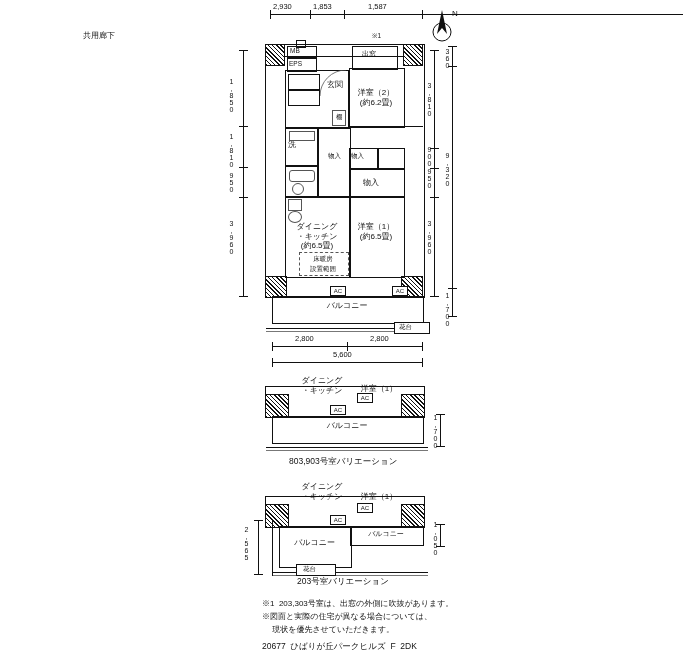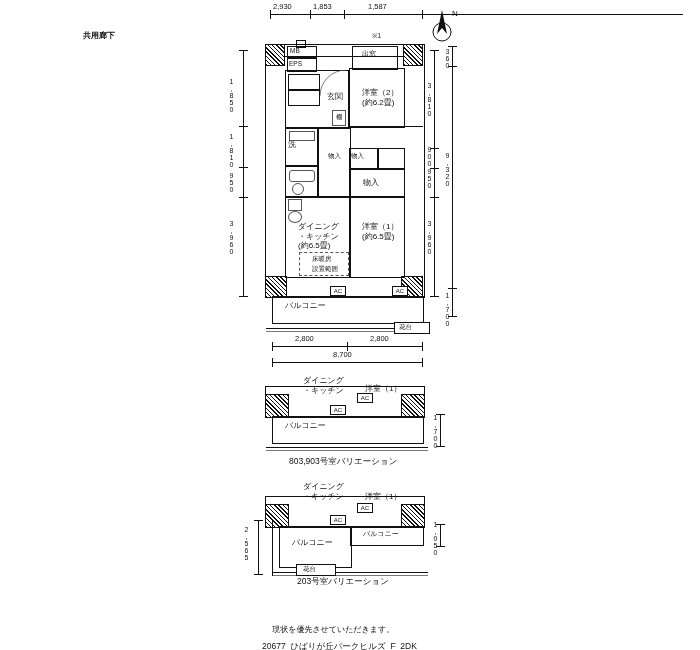--- a/index.html
+++ b/index.html
@@ -16,21 +16,21 @@
   .txt{font-size:8px;line-height:1.15;white-space:pre;color:#111;}
   .txt6{font-size:6.5px;line-height:1.1;white-space:pre;}
   .txt7{font-size:7px;line-height:1.1;white-space:pre;}
   .vtxt{writing-mode:vertical-rl;text-orientation:upright;font-size:7px;white-space:pre;}
   .dim{font-size:7.5px;color:#111;white-space:pre;}
   
   .h{position:absolute;height:1px;background:#111;}
   .v{position:absolute;width:1px;background:#111;}
   .wall{position:absolute;background:#111;}
   .dashbox{position:absolute;border:1px dashed #555;background:#fff;}
-  .label-center{position:absolute;font-size:8px;line-height:1.2;margin-left:13px;}
+  .label-center{position:absolute;text-align:center;font-size:8px;line-height:1.2;}
   .small-note{font-size:8px;line-height:1.45;white-space:pre;}
   .caption{font-size:8.5px;}
   .title{font-size:8.5px;}
   .unitbox{position:absolute;border:1px solid #111;font-size:6px;display:flex;align-items:center;justify-content:center;background:#fff;}
 </style>
 </head>
 <body>
 
 <div class="stage">
 
@@ -79,21 +79,21 @@
   <div class="abs v" style="left:452px;top:46px;height:270px;"></div>
   <div class="abs h" style="left:448px;top:46px;width:9px;"></div>
   <div class="abs h" style="left:448px;top:66px;width:9px;"></div>
   <div class="abs h" style="left:448px;top:288px;width:9px;"></div>
   <div class="abs h" style="left:448px;top:316px;width:9px;"></div>
 
   <div class="abs" style="left:444px;top:48px;"><span class="vtxt">360</span></div>
   <div class="abs" style="left:444px;top:152px;"><span class="vtxt">9,320</span></div>
   <div class="abs" style="left:444px;top:292px;"><span class="vtxt">1,700</span></div>
 
-  <div class="abs txt" style="left:83px;top:31px;font-weight:bold;">共用廊下</div>
+  <div class="abs txt" style="left:83px;top:31px;">共用廊下</div>
   <div class="abs txt6" style="left:372px;top:32px;">※1</div>
 
   <div class="abs" style="left:265px;top:44px;width:158px;height:252px;border:1px solid #111;"></div>
 
   <div class="abs h" style="left:265px;top:56px;width:158px;"></div>
 
   <div class="wall" style="left:265px;top:44px;width:20px;height:22px;background:#111;"></div>
   <div class="wall" style="left:266px;top:45px;width:18px;height:20px;background:repeating-linear-gradient(45deg,#111 0 1px,#fff 1px 3px);"></div>
   <div class="wall" style="left:403px;top:44px;width:20px;height:22px;background:#111;"></div>
   <div class="wall" style="left:404px;top:45px;width:18px;height:20px;background:repeating-linear-gradient(45deg,#111 0 1px,#fff 1px 3px);"></div>
@@ -106,21 +106,21 @@
   <div class="abs txt6" style="left:290px;top:47px;">MB</div>
   <div class="abs" style="left:287px;top:58px;width:28px;height:12px;border:1px solid #111;"></div>
   <div class="abs txt6" style="left:289px;top:60px;">EPS</div>
 
   <div class="abs" style="left:296px;top:40px;width:8px;height:6px;border:1px solid #111;"></div>
 
   <div class="abs" style="left:352px;top:46px;width:44px;height:22px;border:1px solid #111;"></div>
   <div class="abs txt7" style="left:362px;top:50px;">出窓</div>
 
   <div class="abs" style="left:285px;top:70px;width:62px;height:56px;border:1px solid #111;"></div>
-  <div class="abs txt" style="left:327px;top:92px;">玄関</div>
+  <div class="abs txt" style="left:327px;top:80px;">玄関</div>
 
   <div class="abs" style="left:288px;top:90px;width:30px;height:14px;border:1px solid #111;"></div>
   <div class="abs" style="left:288px;top:74px;width:30px;height:14px;border:1px solid #111;"></div>
 
   <div class="abs" style="left:320px;top:70px;width:26px;height:26px;">
     <svg width="26" height="26">
         <path d="M26,0 A26,26 0 0 0 0,26" fill="none" stroke="#555" stroke-width="0.8"></path>
       </svg>
   </div>
   <div class="abs txt6" style="left:336px;top:113px;">棚</div>
@@ -179,21 +179,21 @@
   <div class="abs h" style="left:272px;top:346px;width:150px;"></div>
   <div class="abs v" style="left:272px;top:342px;height:9px;"></div>
   <div class="abs v" style="left:347px;top:342px;height:9px;"></div>
   <div class="abs v" style="left:422px;top:342px;height:9px;"></div>
   <div class="abs dim" style="left:295px;top:334px;">2,800</div>
   <div class="abs dim" style="left:370px;top:334px;">2,800</div>
 
   <div class="abs h" style="left:272px;top:362px;width:150px;"></div>
   <div class="abs v" style="left:272px;top:358px;height:9px;"></div>
   <div class="abs v" style="left:422px;top:358px;height:9px;"></div>
-  <div class="abs dim" style="left:333px;top:350px;">8,700</div>
+  <div class="abs dim" style="left:333px;top:350px;">5,600</div>
 
   <div class="abs" style="left:265px;top:386px;width:158px;height:30px;border:1px solid #111;"></div>
   <div class="abs label-center" style="left:290px;top:376px;width:64px;"><span class="txt">ダイニング
 ・キッチン</span></div>
   <div class="abs label-center" style="left:352px;top:384px;width:54px;"><span class="txt">洋室（1）</span></div>
 
   <div class="wall" style="left:265px;top:394px;width:22px;height:22px;background:repeating-linear-gradient(45deg,#111 0 1px,#fff 1px 3px);border:1px solid #111;"></div>
   <div class="wall" style="left:401px;top:394px;width:22px;height:22px;background:repeating-linear-gradient(45deg,#111 0 1px,#fff 1px 3px);border:1px solid #111;"></div>
 
   <div class="abs unitbox" style="left:330px;top:405px;width:14px;height:8px;">AC</div>
@@ -240,17 +240,19 @@
   <div class="abs h" style="left:254px;top:574px;width:9px;"></div>
   <div class="abs" style="left:243px;top:526px;"><span class="vtxt">2,565</span></div>
 
   <div class="abs v" style="left:440px;top:524px;height:22px;"></div>
   <div class="abs h" style="left:436px;top:524px;width:9px;"></div>
   <div class="abs h" style="left:436px;top:546px;width:9px;"></div>
   <div class="abs" style="left:432px;top:521px;"><span class="vtxt">1,050</span></div>
 
   <div class="abs caption" style="left:297px;top:576px;">203号室バリエーション</div>
 
+  <div class="abs small-note" style="left:262px;top:598px;">※1  203,303号室は、出窓の外側に吹抜があります。</div>
+  <div class="abs small-note" style="left:262px;top:611px;">※図面と実際の住宅が異なる場合については、</div>
   <div class="abs small-note" style="left:262px;top:624px;">　 現状を優先させていただきます。</div>
 
   <div class="abs title" style="left:262px;top:641px;">20677_ひばりが丘パークヒルズ_F_2DK</div>
 
 </div>
 
 </body></html>

